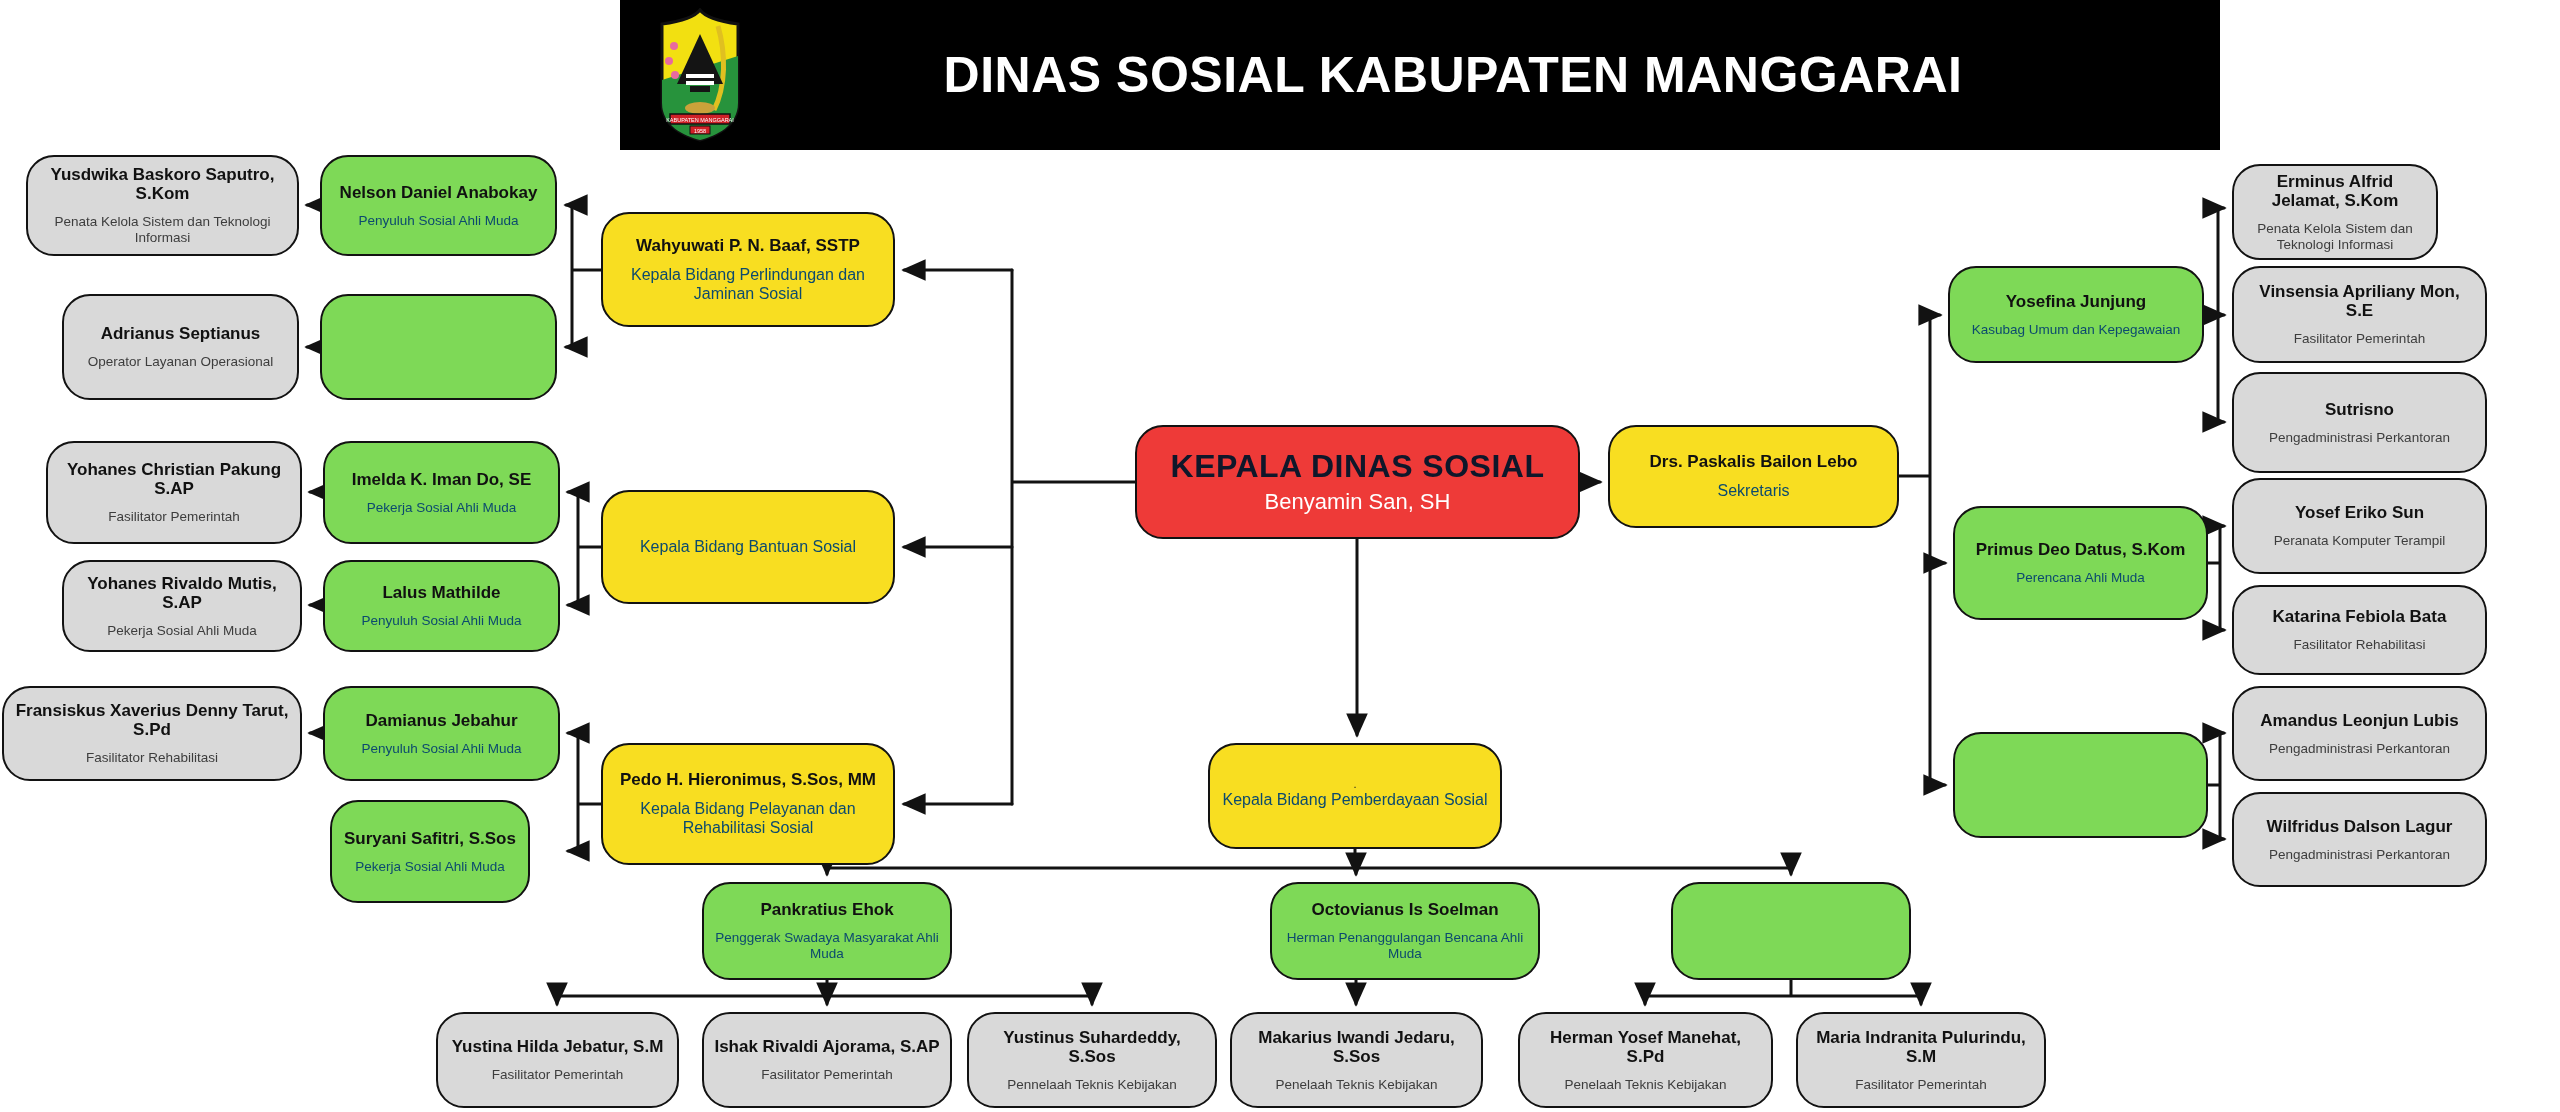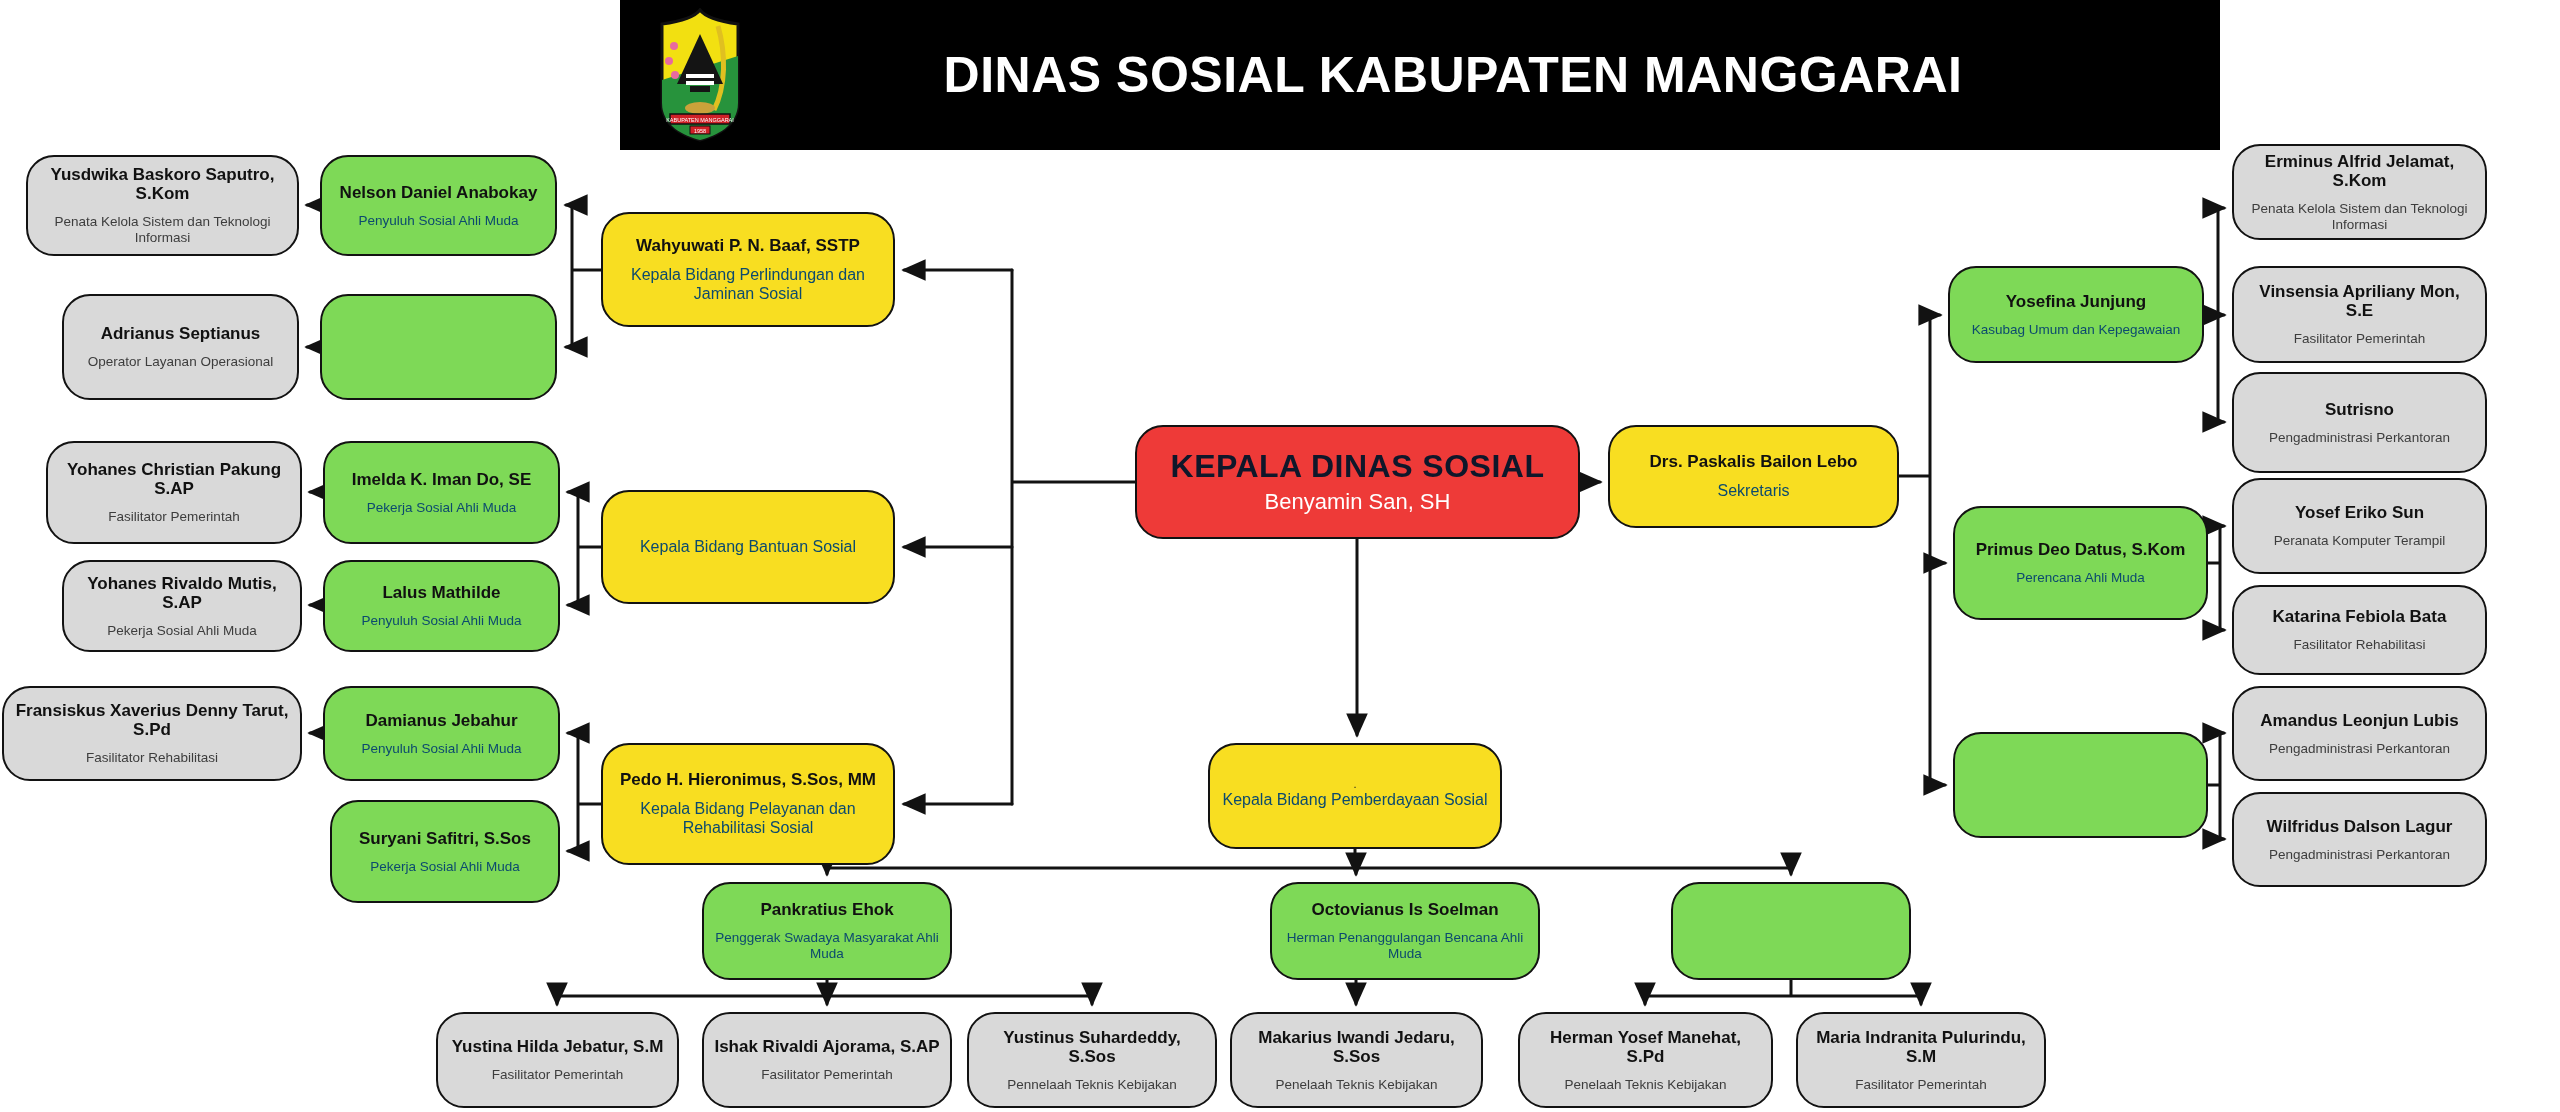--- a/index.html
+++ b/index.html
@@ -138,21 +138,21 @@
     <div class="rl">Pekerja Sosial Ahli Muda</div>
   </div>
   <div class="node green" style="left:323px;top:560px;width:237px;height:92px">
     <div class="nm">Lalus Mathilde</div>
     <div class="rl">Penyuluh Sosial Ahli Muda</div>
   </div>
   <div class="node green" style="left:323px;top:686px;width:237px;height:95px">
     <div class="nm">Damianus Jebahur</div>
     <div class="rl">Penyuluh Sosial Ahli Muda</div>
   </div>
-  <div class="node green" style="left:330px;top:800px;width:230px;height:103px">
+  <div class="node green" style="left:330px;top:800px;width:200px;height:103px">
     <div class="nm">Suryani  Safitri, S.Sos</div>
     <div class="rl">Pekerja Sosial Ahli Muda</div>
   </div>
 
   <div class="node gray" style="left:26px;top:155px;width:273px;height:101px">
     <div class="nm">Yusdwika Baskoro Saputro, S.Kom</div>
     <div class="rl">Penata Kelola Sistem dan Teknologi Informasi</div>
   </div>
   <div class="node gray" style="left:62px;top:294px;width:237px;height:106px">
     <div class="nm">Adrianus Septianus</div>
@@ -177,21 +177,21 @@
   </div>
   <div class="node green" style="left:1953px;top:506px;width:255px;height:114px">
     <div class="nm">Primus Deo Datus, S.Kom</div>
     <div class="rl">Perencana Ahli Muda</div>
   </div>
   <div class="node green" style="left:1953px;top:732px;width:255px;height:106px">
     
     
   </div>
 
-  <div class="node gray" style="left:2232px;top:144px;width:255px;height:96px">
+  <div class="node gray" style="left:2232px;top:164px;width:206px;height:96px">
     <div class="nm">Erminus Alfrid Jelamat, S.Kom</div>
     <div class="rl">Penata Kelola Sistem dan Teknologi Informasi</div>
   </div>
   <div class="node gray" style="left:2232px;top:266px;width:255px;height:97px">
     <div class="nm">Vinsensia Apriliany Mon, S.E</div>
     <div class="rl">Fasilitator Pemerintah</div>
   </div>
   <div class="node gray" style="left:2232px;top:372px;width:255px;height:101px">
     <div class="nm">Sutrisno</div>
     <div class="rl">Pengadministrasi Perkantoran</div>

